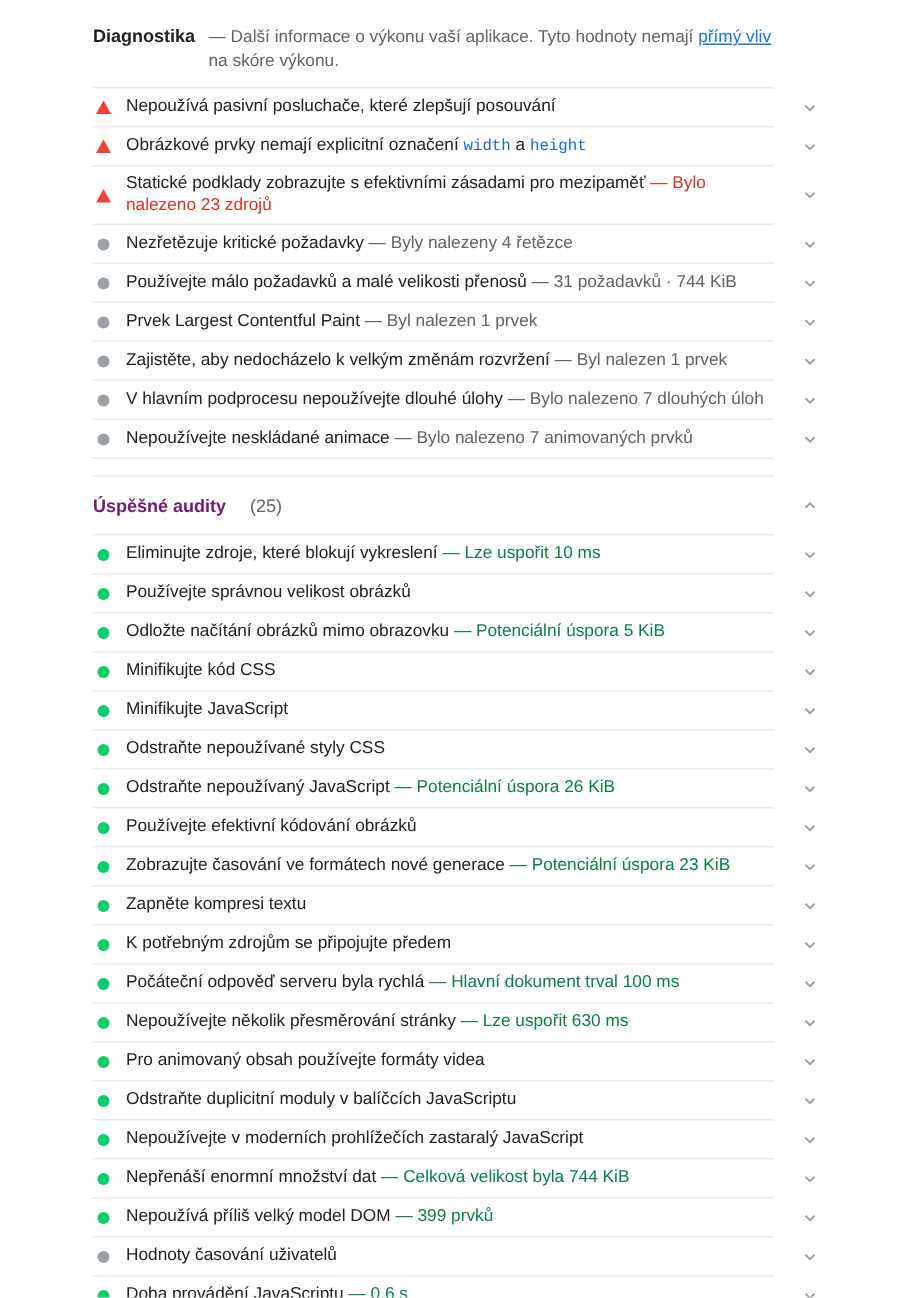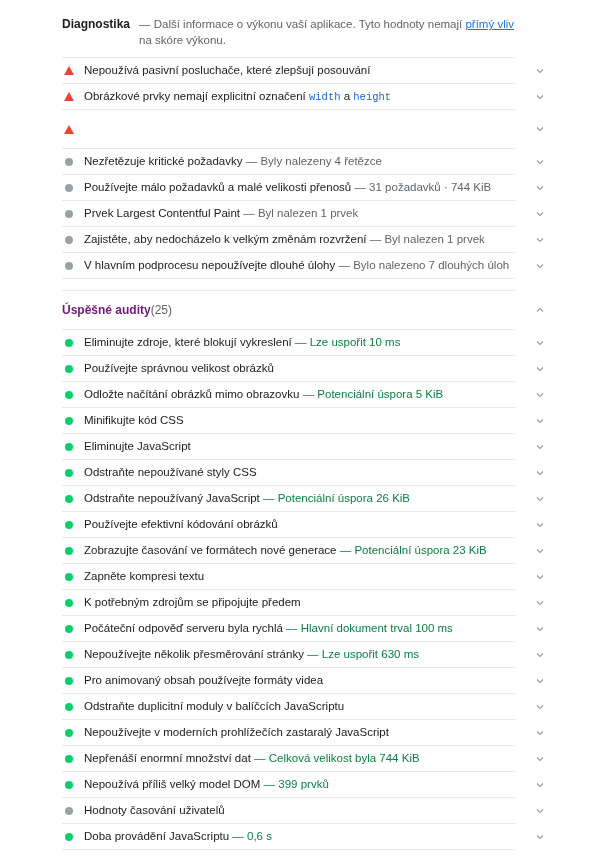--- a/index.html
+++ b/index.html
@@ -59,21 +59,21 @@
     font-size: 12px;
     border-top: 1px solid #e8eaed;
     margin-top: 11px;
   }
   .group-head .g-title {
     font-weight: 700;
     color: #701a75;
     font-size: 12px;
   }
   .group-head .g-count {
-    margin-left: 0;
+    margin-left: 16px;
     color: #5f6368;
     font-weight: 400;
     font-size: 12px;
   }
 
   
   .audit-list { border-top: 1px solid #e8eaed; }
 
   .audit {
     position: relative;
@@ -182,20 +182,23 @@
           <svg width="12" height="12" viewBox="0 0 12 12">
             <path d="M3 4.5 L6 7.5 L9 4.5"></path>
           </svg>
         </span>
     </div>
 
     <div class="audit tall">
       <span class="bullet">
           <i class="tri"></i>
         </span>
+      <span class="text"><span>Statické podklady zobrazujte s efektivními zásadami pro mezipaměť</span>
+        <span class="meta red">—</span>
+        <span class="meta red">Bylo nalezeno 23 zdrojů</span></span>
       <span class="chev">
           <svg width="12" height="12" viewBox="0 0 12 12">
             <path d="M3 4.5 L6 7.5 L9 4.5"></path>
           </svg>
         </span>
     </div>
 
     <div class="audit">
       <span class="bullet">
           <i class="dot info"></i>
@@ -259,20 +262,33 @@
       <span class="text"><span>V hlavním podprocesu nepoužívejte dlouhé úlohy</span>
         <span class="sep">—</span>
         <span class="meta">Bylo nalezeno 7 dlouhých úloh</span></span>
       <span class="chev">
           <svg width="12" height="12" viewBox="0 0 12 12">
             <path d="M3 4.5 L6 7.5 L9 4.5"></path>
           </svg>
         </span>
     </div>
 
+    <div class="audit">
+      <span class="bullet">
+          <i class="dot info"></i>
+        </span>
+      <span class="text"><span>Nepoužívejte neskládané animace</span>
+        <span class="sep">—</span>
+        <span class="meta">Bylo nalezeno 7 animovaných prvků</span></span>
+      <span class="chev">
+          <svg width="12" height="12" viewBox="0 0 12 12">
+            <path d="M3 4.5 L6 7.5 L9 4.5"></path>
+          </svg>
+        </span>
+    </div>
 
   </div>
 
   <div class="group-head">
     <span class="g-title">Úspěšné audity</span>
     <span class="g-count">(25)</span>
     <span class="chev">
         <svg width="12" height="12" viewBox="0 0 12 12">
           <path d="M3 7.5 L6 4.5 L9 7.5"></path>
         </svg>
@@ -321,21 +337,21 @@
         <span class="chev">
           <svg width="12" height="12" viewBox="0 0 12 12">
             <path d="M3 4.5 L6 7.5 L9 4.5"></path>
           </svg>
         </span>
       </div>
       <div class="audit">
         <span class="bullet">
           <i class="dot pass"></i>
         </span>
-        <span class="text"><span>Eliminujte JavaScript</span></span>
+        <span class="text"><span>Minifikujte JavaScript</span></span>
         <span class="chev">
           <svg width="12" height="12" viewBox="0 0 12 12">
             <path d="M3 4.5 L6 7.5 L9 4.5"></path>
           </svg>
         </span>
       </div>
       <div class="audit">
         <span class="bullet">
           <i class="dot pass"></i>
         </span>

